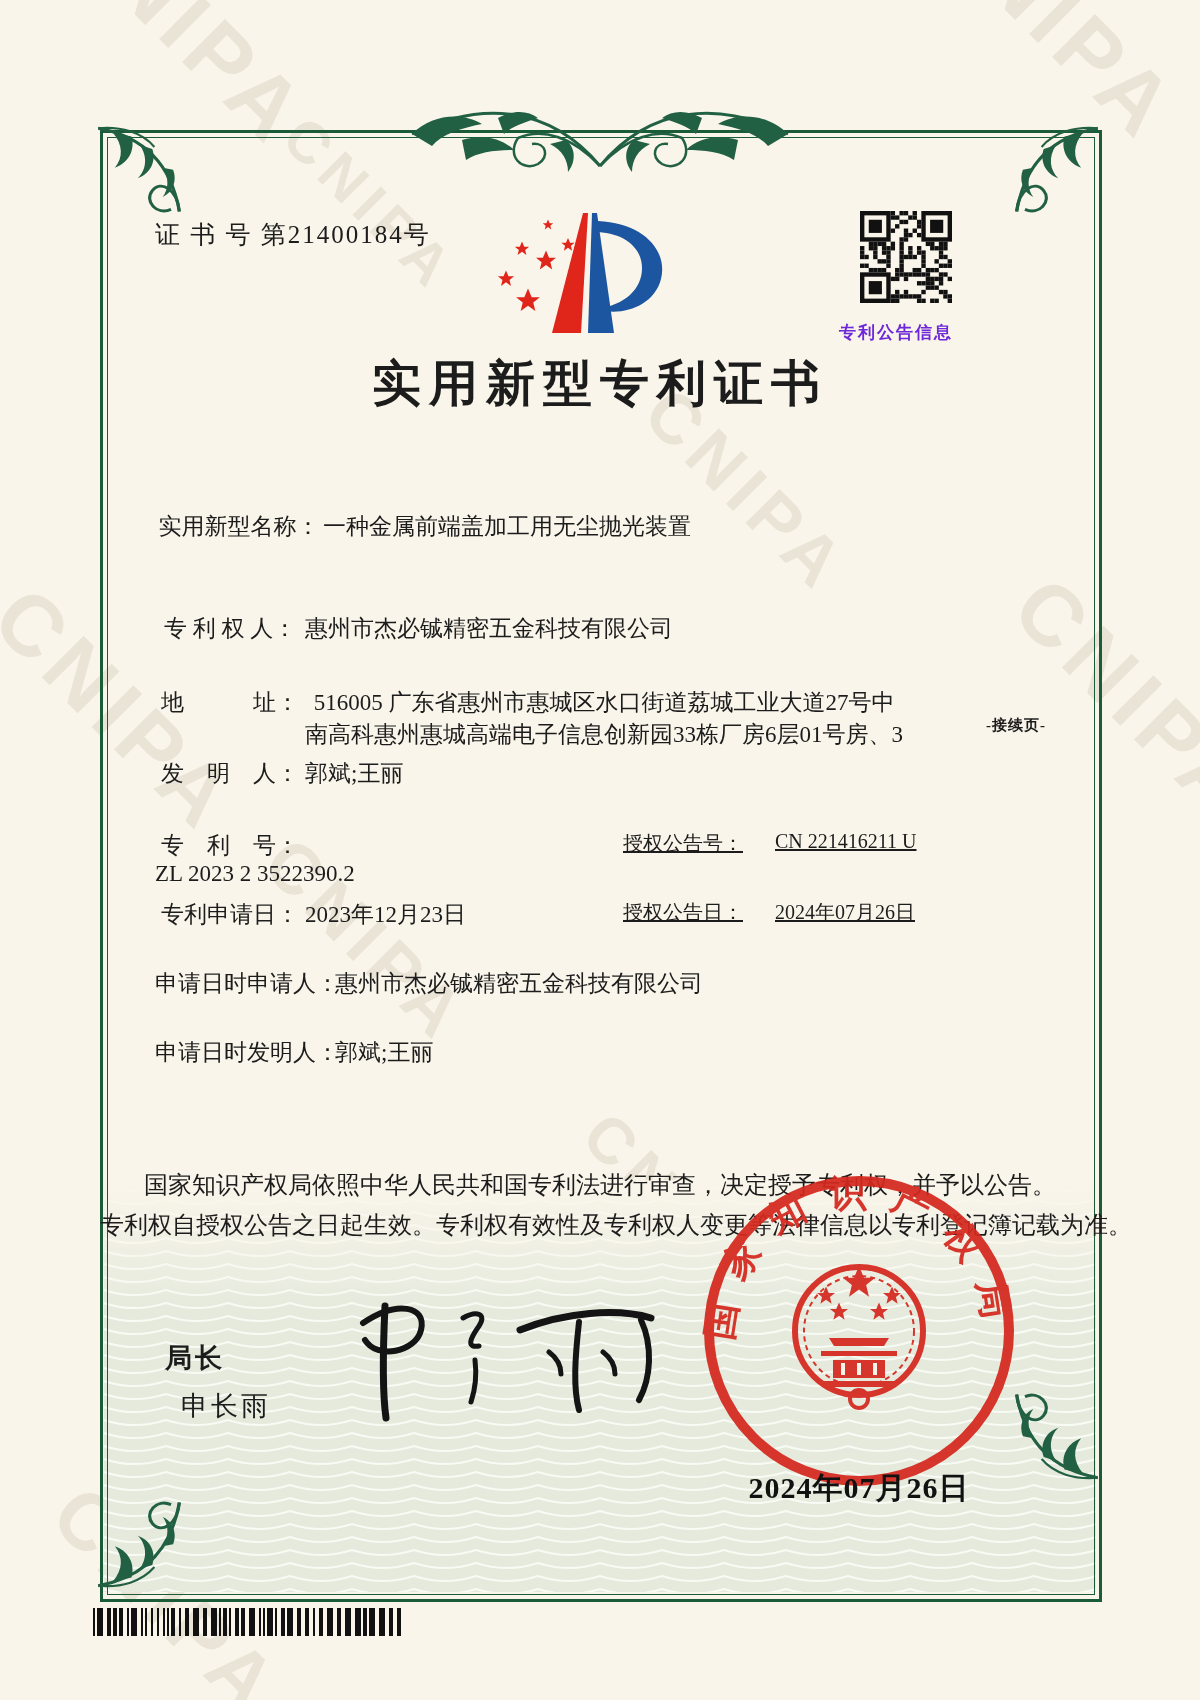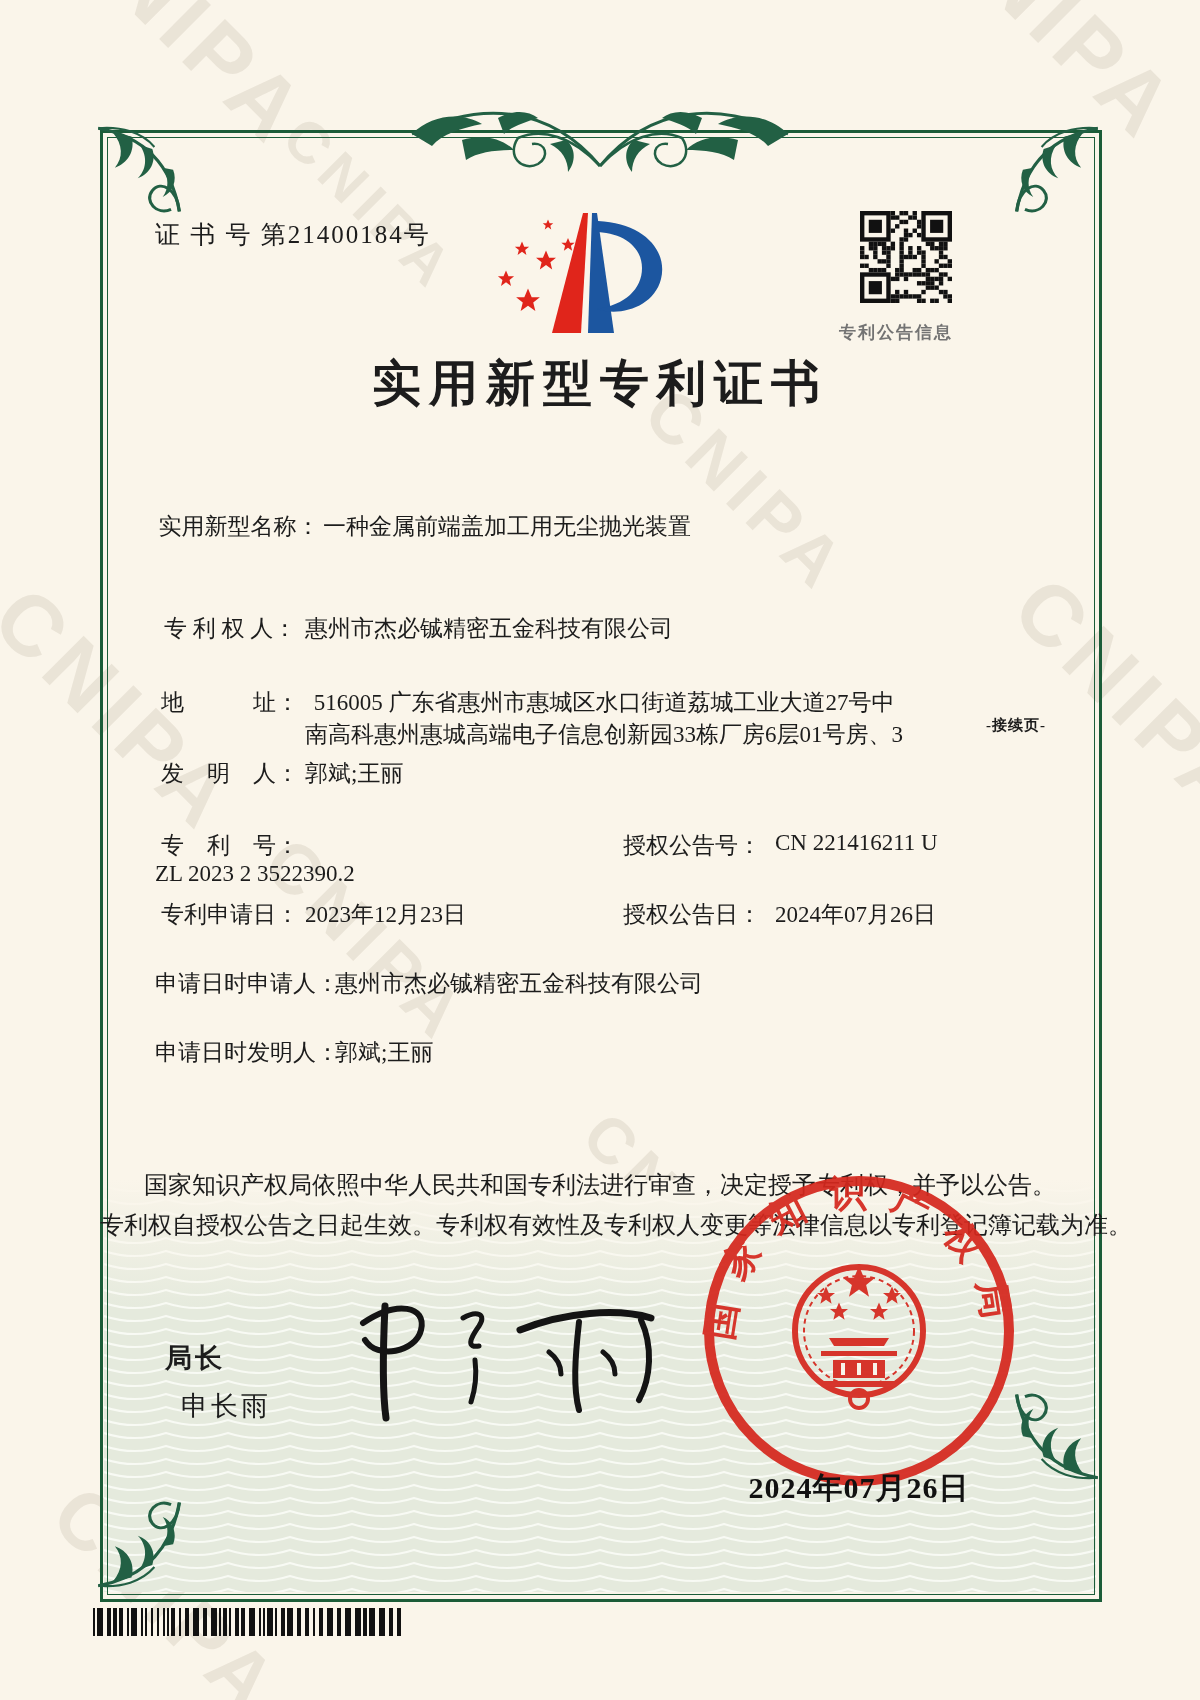--- a/index.html
+++ b/index.html
@@ -13,24 +13,24 @@
   .frame{position:absolute;left:100px;top:130px;width:996px;height:1466px;z-index:3;
       border:3px solid #1b5c38;}
   .frame-inner{position:absolute;left:4px;top:4px;right:4px;bottom:4px;border:1px solid #1b5c38;}
   .orn{position:absolute;z-index:4;}
   .content{position:absolute;left:0;top:13px;width:1200px;height:1700px;z-index:5;}
   .certno{position:absolute;left:155px;top:205px;font-size:25px;letter-spacing:2px;}
   .title{position:absolute;left:0;top:338px;width:1200px;text-align:center;font-size:49px;
       font-weight:700;letter-spacing:8px;}
   .qrwrap{position:absolute;left:846px;top:198px;width:120px;}
   .qrcap{position:absolute;left:806px;top:308px;width:180px;text-align:center;font-size:17px;
-      letter-spacing:2px;color:#737373;font-weight:600;}
+      letter-spacing:2px;color:#6d28d9;font-weight:600;}
   .row{position:absolute;display:flex;font-size:23px;white-space:nowrap;text-align:center;}
   .row .lbl{display:inline-block;width:150px;}
-  .rrow{position:absolute;display:flex;font-size:23px;white-space:nowrap;}
+  .rrow{position:absolute;display:flex;font-size:20px;white-space:nowrap;text-decoration:underline;}
   .addr-lines{line-height:32px;}
   .contnote{position:absolute;left:986px;top:703px;font-size:15px;font-weight:700;letter-spacing:1px;}
   .para{position:absolute;width:1000px;left:100px;text-align:center;font-size:24px;white-space:nowrap;}
   .sig-label{position:absolute;left:165px;font-size:27px;letter-spacing:3px;z-index:6;}
   .footer{position:absolute;left:0;top:1548px;width:1200px;text-align:center;font-size:19px;z-index:6;}
   .seal{position:absolute;left:693px;top:1165px;z-index:7;}
   .sealdate{position:absolute;left:693px;top:1468px;width:332px;text-align:center;z-index:8;
       font-size:30px;font-weight:700;letter-spacing:1px;color:#111;}
   .signature{position:absolute;left:335px;top:1278px;z-index:6;}
   .barcode{position:absolute;left:93px;top:1608px;z-index:6;}

